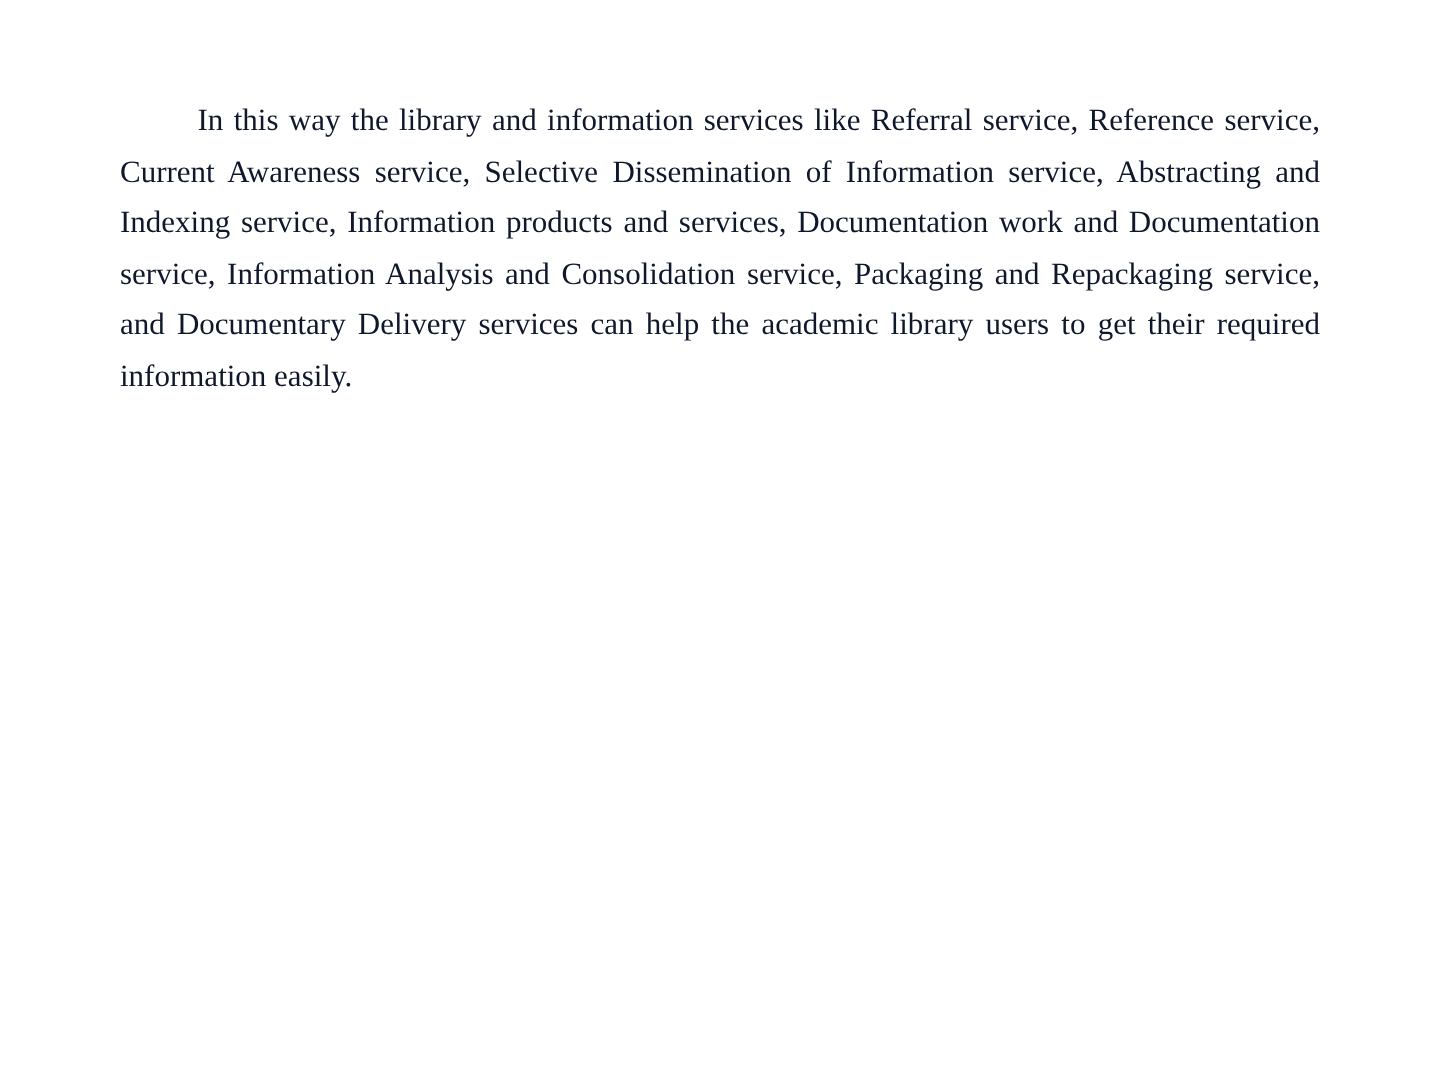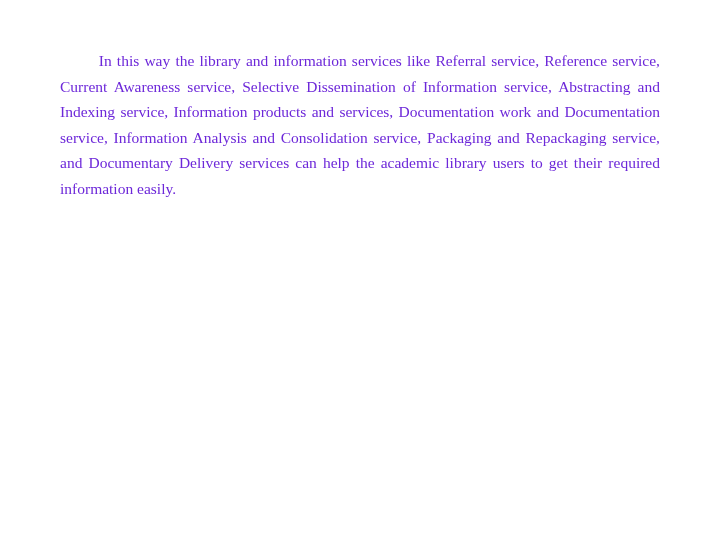--- a/index.html
+++ b/index.html
@@ -23,21 +23,21 @@
       width: 720px;
       height: 540px;
       background: #ffffff;
       padding: 48px 60px 48px 60px;
     }
 
     .paragraph {
       font-size: 15.5px;
       line-height: 1.65;
       text-align: justify;
-      color: #6d28d9;
+      color: #0f172a;
     }
 
     .indent {
       display: inline-block;
       width: 2.5em;
     }
   </style>
 </head>
 <body>
 

